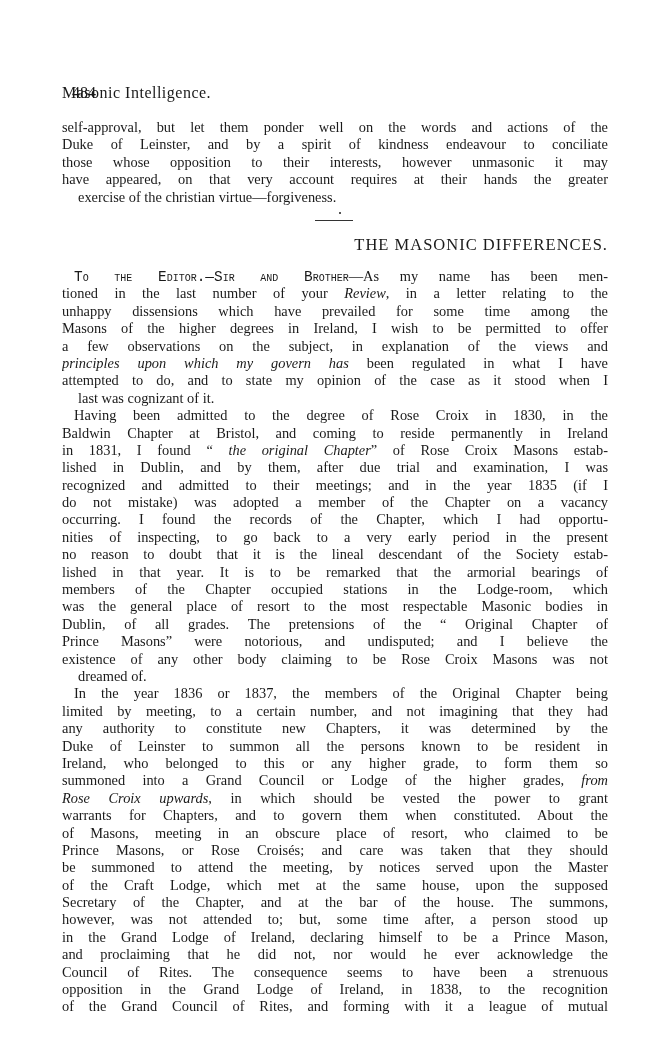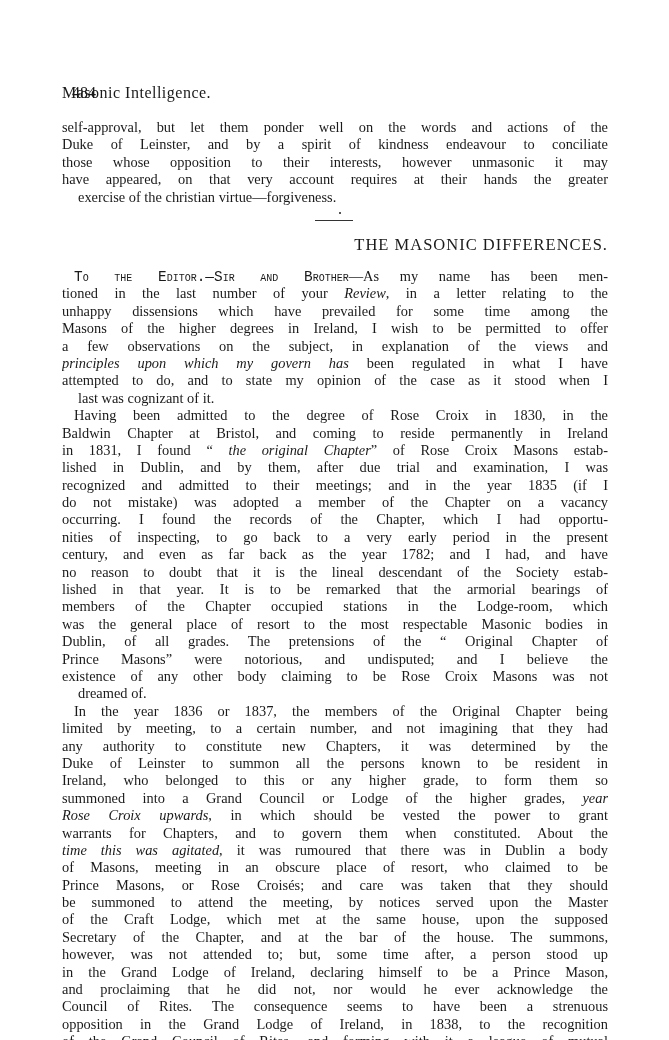--- a/index.html
+++ b/index.html
@@ -57,39 +57,37 @@
     <div class="line last">last was cognizant of it.</div>
 
     <div class="line indent">Having been admitted to the degree of Rose Croix in 1830, in the</div>
     <div class="line">Baldwin Chapter at Bristol, and coming to reside permanently in Ireland</div>
     <div class="line"><span>in 1831, I found “ </span><i>the original Chapter</i><span>” of Rose Croix Masons estab-</span></div>
     <div class="line">lished in Dublin, and by them, after due trial and examination, I was</div>
     <div class="line">recognized and admitted to their meetings; and in the year 1835 (if I</div>
     <div class="line">do not mistake) was adopted a member of the Chapter on a vacancy</div>
     <div class="line">occurring. I found the records of the Chapter, which I had opportu-</div>
     <div class="line">nities of inspecting, to go back to a very early period in the present</div>
-    <div class="line">century, and even as far back as the year 1782; and I had, and have</div>
     <div class="line">no reason to doubt that it is the lineal descendant of the Society estab-</div>
     <div class="line">lished in that year. It is to be remarked that the armorial bearings of</div>
     <div class="line">members of the Chapter occupied stations in the Lodge-room, which</div>
     <div class="line">was the general place of resort to the most respectable Masonic bodies in</div>
     <div class="line">Dublin, of all grades. The pretensions of the “ Original Chapter of</div>
     <div class="line">Prince Masons” were notorious, and undisputed; and I believe the</div>
     <div class="line">existence of any other body claiming to be Rose Croix Masons was not</div>
     <div class="line last">dreamed of.</div>
 
     <div class="line indent">In the year 1836 or 1837, the members of the Original Chapter being</div>
     <div class="line">limited by meeting, to a certain number, and not imagining that they had</div>
     <div class="line">any authority to constitute new Chapters, it was determined by the</div>
     <div class="line">Duke of Leinster to summon all the persons known to be resident in</div>
     <div class="line">Ireland, who belonged to this or any higher grade, to form them so</div>
-    <div class="line"><span>summoned into a Grand Council or Lodge of the higher grades, </span><i>year</i></div>
+    <div class="line"><span>summoned into a Grand Council or Lodge of the higher grades, </span><i>from</i></div>
     <div class="line"><i>Rose Croix upwards</i><span>, in which should be vested the power to grant</span></div>
     <div class="line">warrants for Chapters, and to govern them when constituted. About the</div>
-    <div class="line"><i>time this was agitated</i><span>, it was rumoured that there was in Dublin a body</span></div>
     <div class="line">of Masons, meeting in an obscure place of resort, who claimed to be</div>
     <div class="line">Prince Masons, or Rose Croisés; and care was taken that they should</div>
     <div class="line">be summoned to attend the meeting, by notices served upon the Master</div>
     <div class="line">of the Craft Lodge, which met at the same house, upon the supposed</div>
     <div class="line">Secretary of the Chapter, and at the bar of the house. The summons,</div>
     <div class="line">however, was not attended to; but, some time after, a person stood up</div>
     <div class="line">in the Grand Lodge of Ireland, declaring himself to be a Prince Mason,</div>
     <div class="line">and proclaiming that he did not, nor would he ever acknowledge the</div>
     <div class="line">Council of Rites. The consequence seems to have been a strenuous</div>
     <div class="line">opposition in the Grand Lodge of Ireland, in 1838, to the recognition</div>

